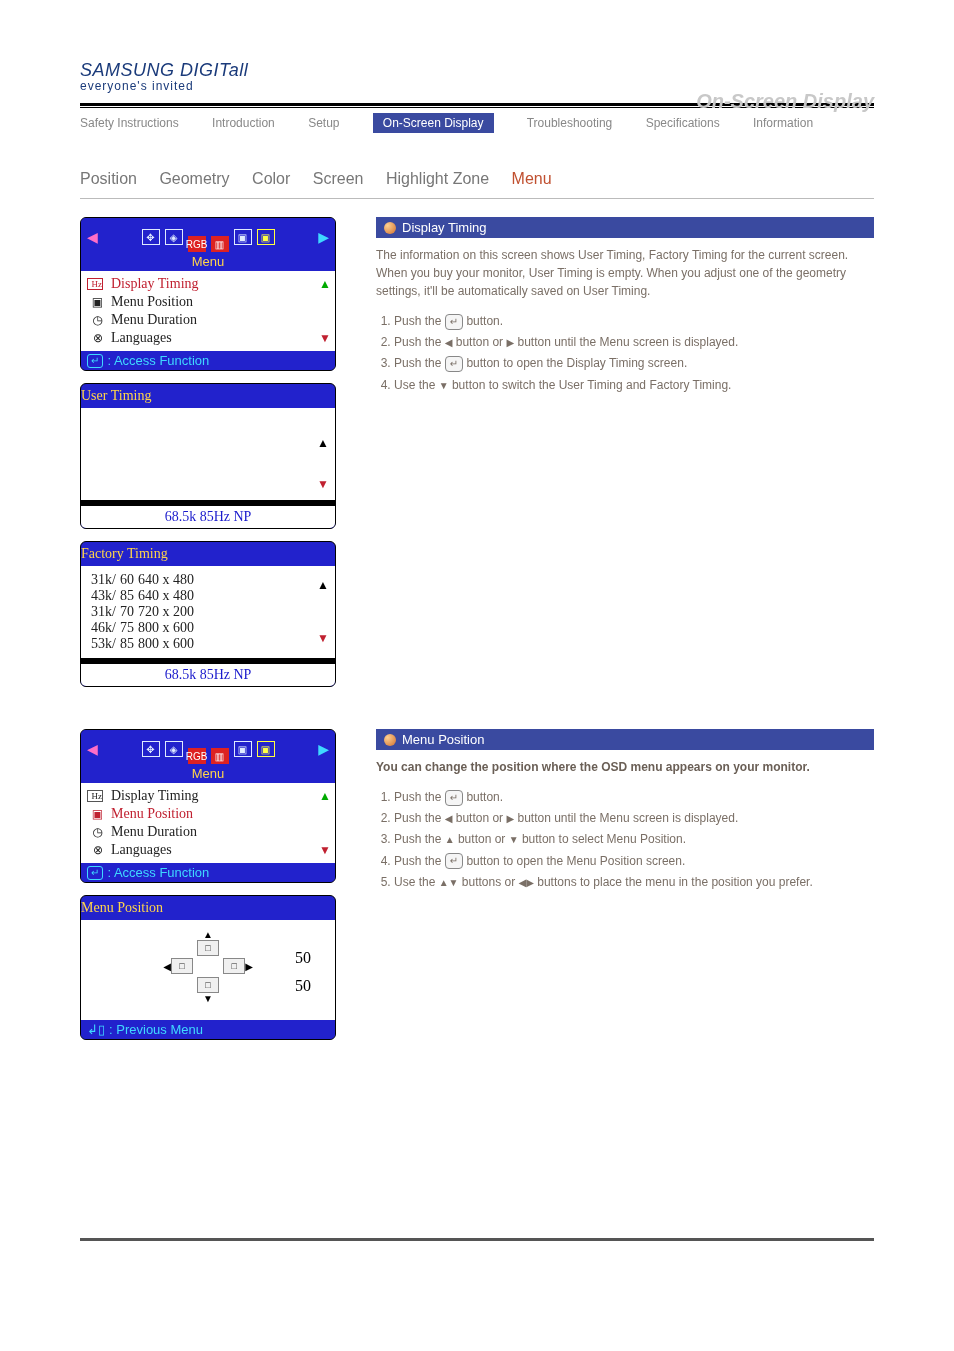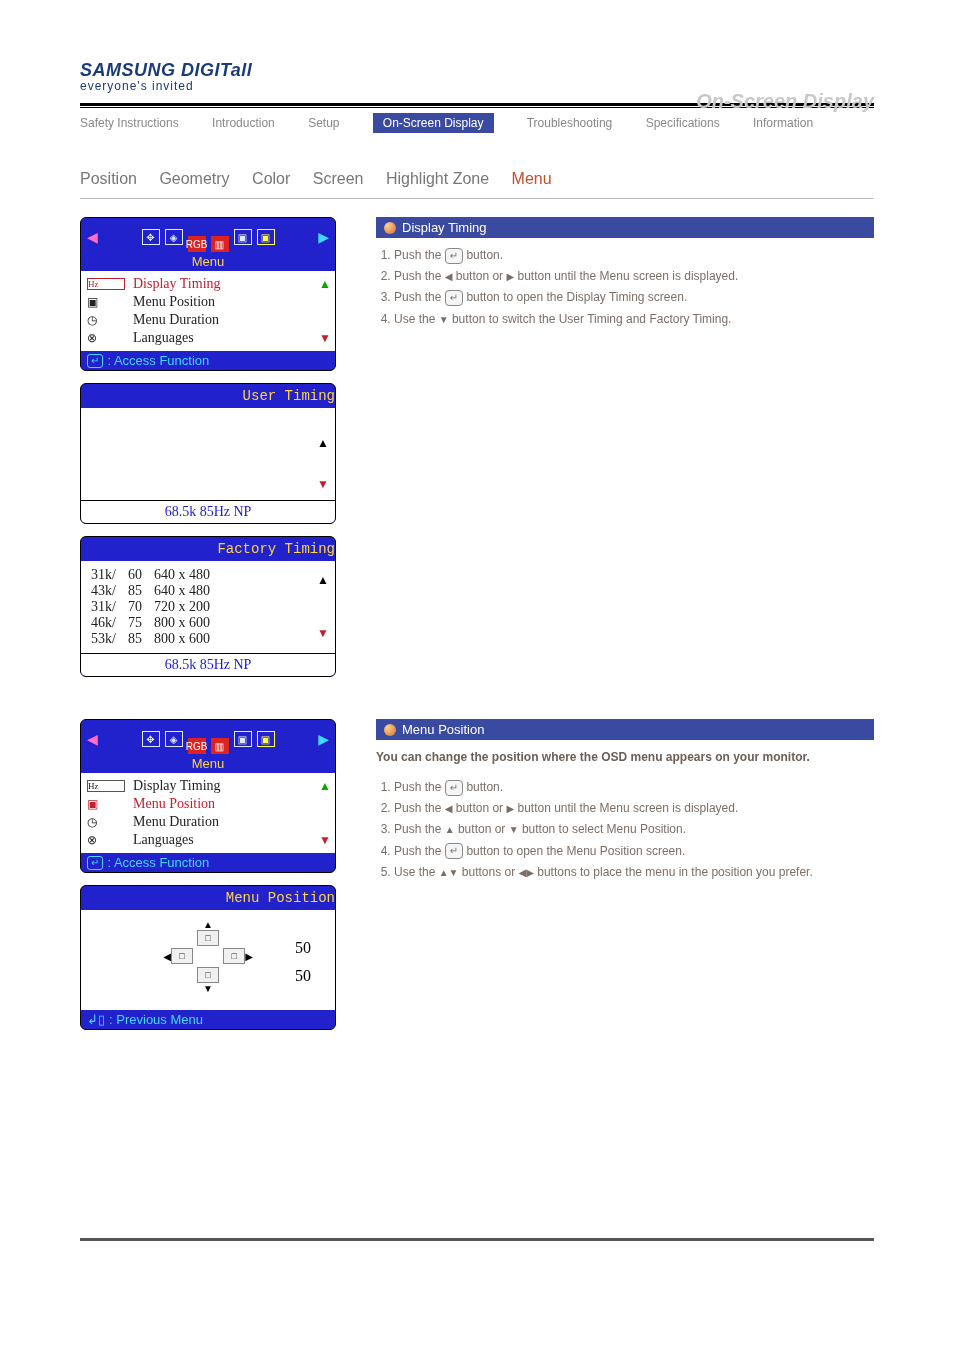--- a/index.html
+++ b/index.html
@@ -14,21 +14,21 @@
   .page {
     padding: 60px 80px 40px 80px;
     position: relative;
     min-height: 1351px;
   }
   .logo {
     margin-bottom: 10px;
   }
   .logo .brand {
     font-size: 18px;
-    font-weight: bold;
+    font-weight: normal;
     color: #1a3a7a;
     font-style: italic;
     letter-spacing: 0.5px;
   }
   .logo .sub {
     font-size: 12px;
     color: #1a3a7a;
     letter-spacing: 1px;
     display: block;
     margin-top: -2px;
@@ -137,21 +137,21 @@
     position: relative;
   }
   .osd-body .row {
     display: flex;
     align-items: center;
     gap: 8px;
     padding: 1px 0;
     font-family: "Times New Roman", serif;
     font-size: 14px;
   }
-  .osd-body .row .ric { width: 38px; text-align: left; font-size: 12px; }
+  .osd-body .row .ric { width: 16px; text-align: right; font-size: 12px; }
   .osd-body .row.selected { color: #c02030; }
   .osd-body .scroll-up {
     position: absolute; right: 4px; top: 6px;
     color: #0a0; font-size: 12px;
   }
   .osd-body .scroll-dn {
     position: absolute; right: 4px; bottom: 6px;
     color: #c02030; font-size: 12px;
   }
   .osd-foot {
@@ -166,47 +166,47 @@
   .osd-foot .enter-ic {
     display:inline-block;
     border:1px solid #3fd8ff;
     color:#3fd8ff;
     font-size:10px;
     padding: 0 3px;
     border-radius: 3px;
     line-height: 12px;
   }
   .osd-title {
-    text-align: right;
+    text-align: left;
     color: #ffd54a;
     padding: 4px 0;
     font-size: 14px;
-    font-family: Liberation Mono, monospace;
+    font-family: Liberation Serif, serif;
   }
   .osd-body-white {
     background: #fff;
     color: #222;
     padding: 6px 10px;
     min-height: 92px;
     position: relative;
     font-family: "Times New Roman", serif;
     font-size: 14px;
   }
   .osd-status {
     background: #fff;
     color: #1a1acc;
     text-align: center;
     padding: 3px 0;
     font-family: "Times New Roman", serif;
     font-size: 14px;
-    border-top: 1px solid #000000;
+    border-top: 6px solid #000000;
   }
   .timing-table .trow {
     display: flex;
-    gap: 12px;
+    gap: 4px;
   }
   .section-hdr {
     background: #3a4aa0;
     color: #fff;
     padding: 3px 8px;
     margin-bottom: 8px;
     display: flex;
     align-items: center;
     gap: 6px;
     font-size: 13px;
@@ -405,20 +405,21 @@
         <div class="osd-status">68.5k      85Hz    NP</div>
       </div>
 
     </div>
 
     <div class="right-col">
       <div class="section-hdr">
         <span class="bullet"></span>
         <span>Display Timing</span>
       </div>
+      <div class="desc">The information on this screen shows User Timing, Factory Timing for the current screen. When you buy your monitor, User Timing is empty. When you adjust one of the geometry settings, it'll be automatically saved on User Timing.</div>
       <ol class="steps">
         <li><span>Push the </span><span class="ic">↵</span><span> button.</span></li>
         <li><span>Push the </span><span class="tri-b">◀</span><span> button or </span><span class="tri-b">▶</span><span> button until the Menu screen is displayed.</span></li>
         <li><span>Push the </span><span class="ic">↵</span><span> button to open the Display Timing screen.</span></li>
         <li><span>Use the </span><span class="tri-b">▼</span><span> button to switch the User Timing and Factory Timing.</span></li>
       </ol>
     </div>
   </div>
 
   <div class="section">

